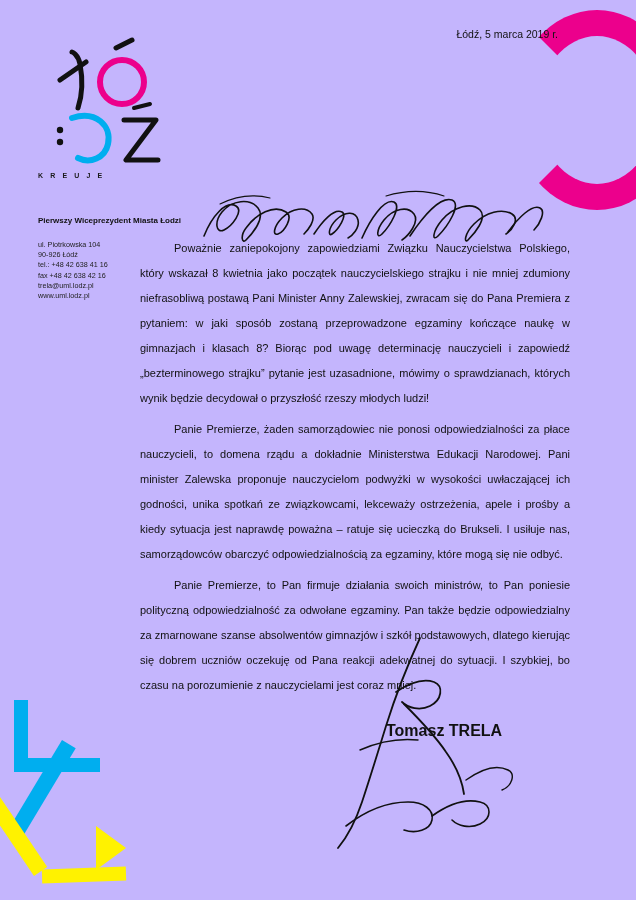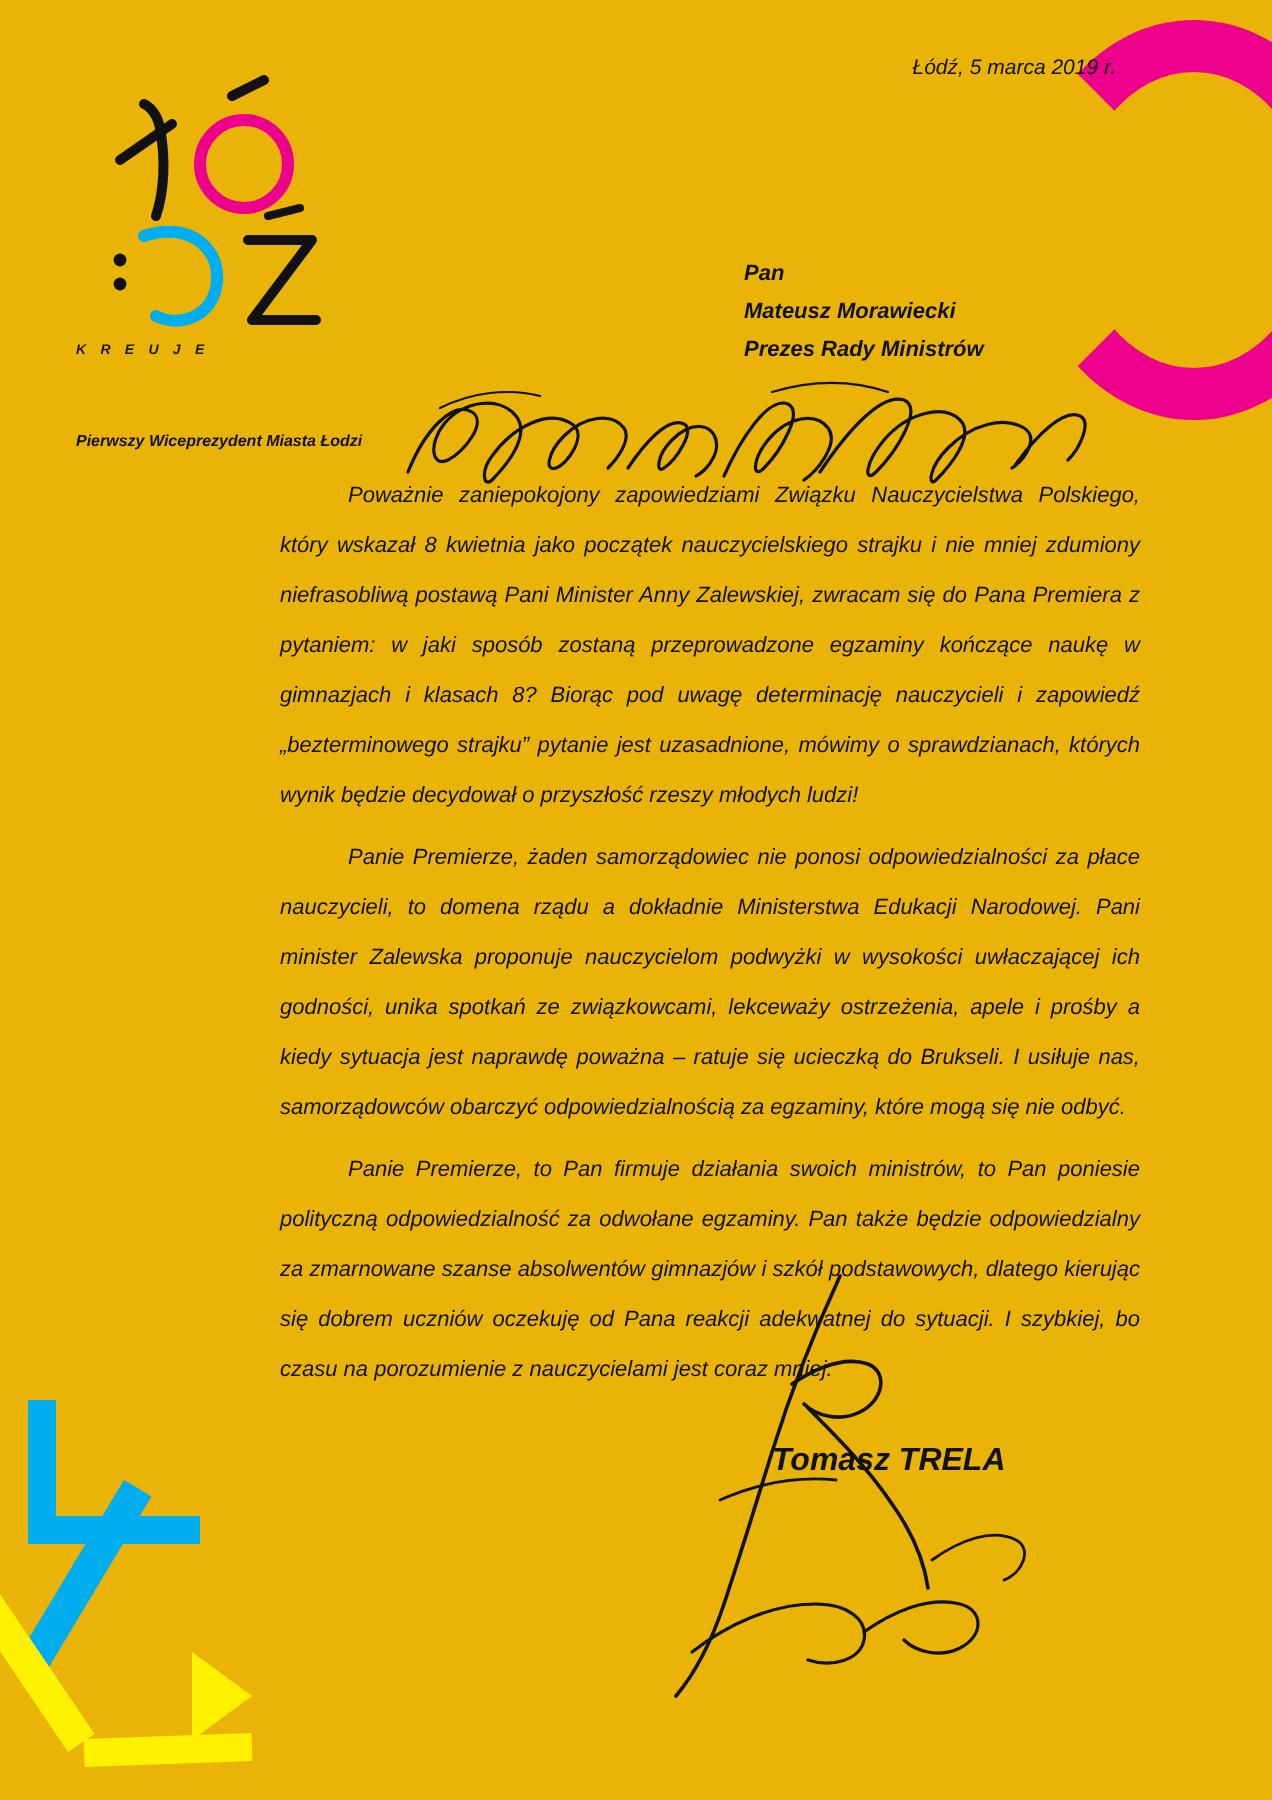--- a/index.html
+++ b/index.html
@@ -9,22 +9,21 @@
   }
   body {
     font-family: "Liberation Sans", sans-serif;
     color: #1a1a1a;
   }
   #page {
     position: relative;
     width: 636px;
     height: 900px;
     overflow: hidden;
-    background: #eab308;
-    font-style: italic;
+    background: #c4b5fd;
   }
 
   
   .deco { position: absolute; pointer-events: none; }
 
   
   .arc-magenta {
     top: 10px; right: -46px;
     width: 118px; height: 148px;
     border: 26px solid #ec008c;
@@ -179,27 +178,30 @@
       <path d="M96 74 L112 70" fill="none" stroke="#111" stroke-width="4" stroke-linecap="round"></path>
 
       <circle cx="22" cy="96" r="3.2" fill="#111"></circle>
       <circle cx="22" cy="108" r="3.2" fill="#111"></circle>
     </svg>
   </div>
   <div class="logo-kreuje">K R E U J E</div>
 
   <div class="doc-date">Łódź, 5 marca 2019 r.</div>
 
-  <div class="addressee">
-    <div>Pan</div>
-    <div>Mateusz Morawiecki</div>
-    <div>Prezes Rady Ministrów</div>
-  </div>
 
   <div class="sender-title">Pierwszy Wiceprezydent Miasta Łodzi</div>
+  <div class="sender-contact">
+    <div>ul. Piotrkowska 104</div>
+    <div>90-926 Łódź</div>
+    <div>tel.: +48 42 638 41 16</div>
+    <div>fax +48 42 638 42 16</div>
+    <div>trela@uml.lodz.pl</div>
+    <div>www.uml.lodz.pl</div>
+  </div>
 
   <div class="body-text">
     <p>Poważnie zaniepokojony zapowiedziami Związku Nauczycielstwa Polskiego, który wskazał 8 kwietnia jako początek nauczycielskiego strajku i nie mniej zdumiony niefrasobliwą postawą Pani Minister Anny Zalewskiej, zwracam się do Pana Premiera z pytaniem: w jaki sposób zostaną przeprowadzone egzaminy kończące naukę w gimnazjach i klasach 8? Biorąc pod uwagę determinację nauczycieli i zapowiedź „bezterminowego strajku” pytanie jest uzasadnione, mówimy o sprawdzianach, których wynik będzie decydował o przyszłość rzeszy młodych ludzi!</p>
     <p>Panie Premierze, żaden samorządowiec nie ponosi odpowiedzialności za płace nauczycieli, to domena rządu a dokładnie Ministerstwa Edukacji Narodowej. Pani minister Zalewska proponuje nauczycielom podwyżki w wysokości uwłaczającej ich godności, unika spotkań ze związkowcami, lekceważy ostrzeżenia, apele i prośby a kiedy sytuacja jest naprawdę poważna – ratuje się ucieczką do Brukseli. I usiłuje nas, samorządowców obarczyć odpowiedzialnością za egzaminy, które mogą się nie odbyć.</p>
     <p>Panie Premierze, to Pan firmuje działania swoich ministrów, to Pan poniesie polityczną odpowiedzialność za odwołane egzaminy. Pan także będzie odpowiedzialny za zmarnowane szanse absolwentów gimnazjów i szkół podstawowych, dlatego kierując się dobrem uczniów oczekuję od Pana reakcji adekwatnej do sytuacji. I szybkiej, bo czasu na porozumienie z nauczycielami jest coraz mniej.</p>
   </div>
 
   <div class="ink sig-top">
     <svg width="360" height="70" viewBox="0 0 360 70" aria-hidden="true">
       <path d="M8 54 C16 34 30 18 40 24 C48 29 36 44 28 48 C20 52 18 40 26 30 C36 18 54 16 62 26 C70 36 56 52 50 58 C46 62 44 54 50 46 C60 32 78 22 90 30 C98 35 88 50 82 52 C76 54 78 44 86 36 C96 26 110 24 116 32 C120 38 112 48 108 52" stroke-width="1.6"></path>

